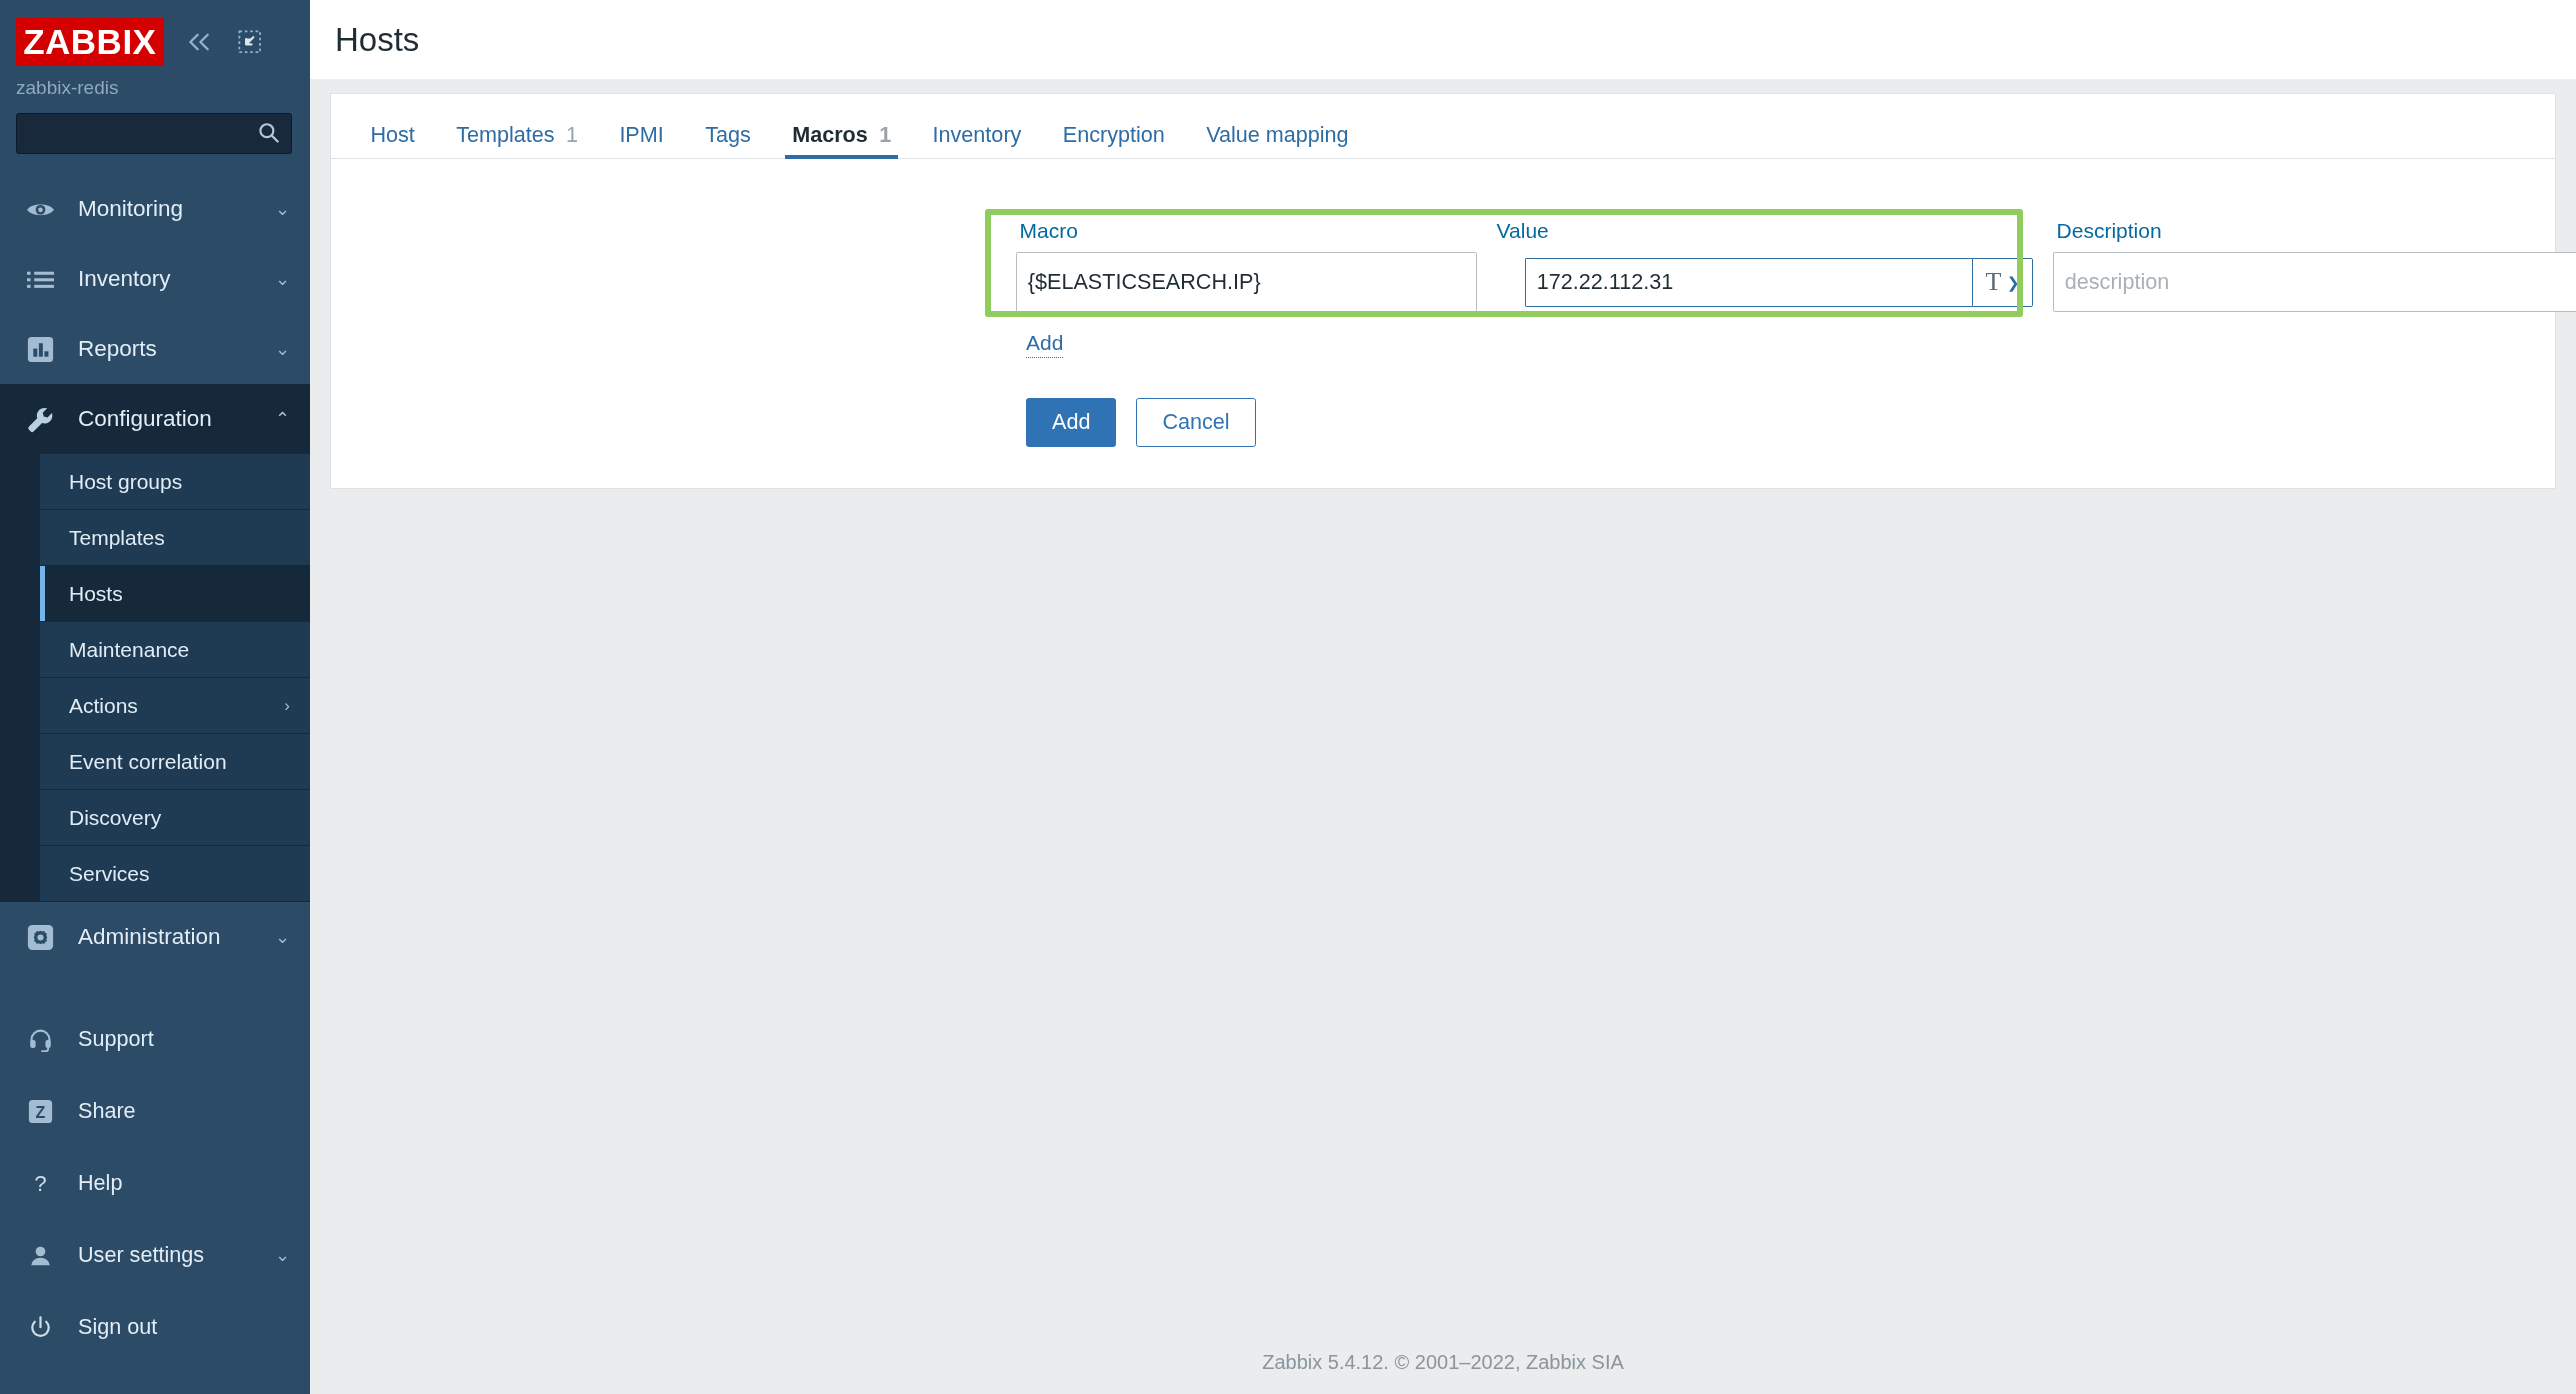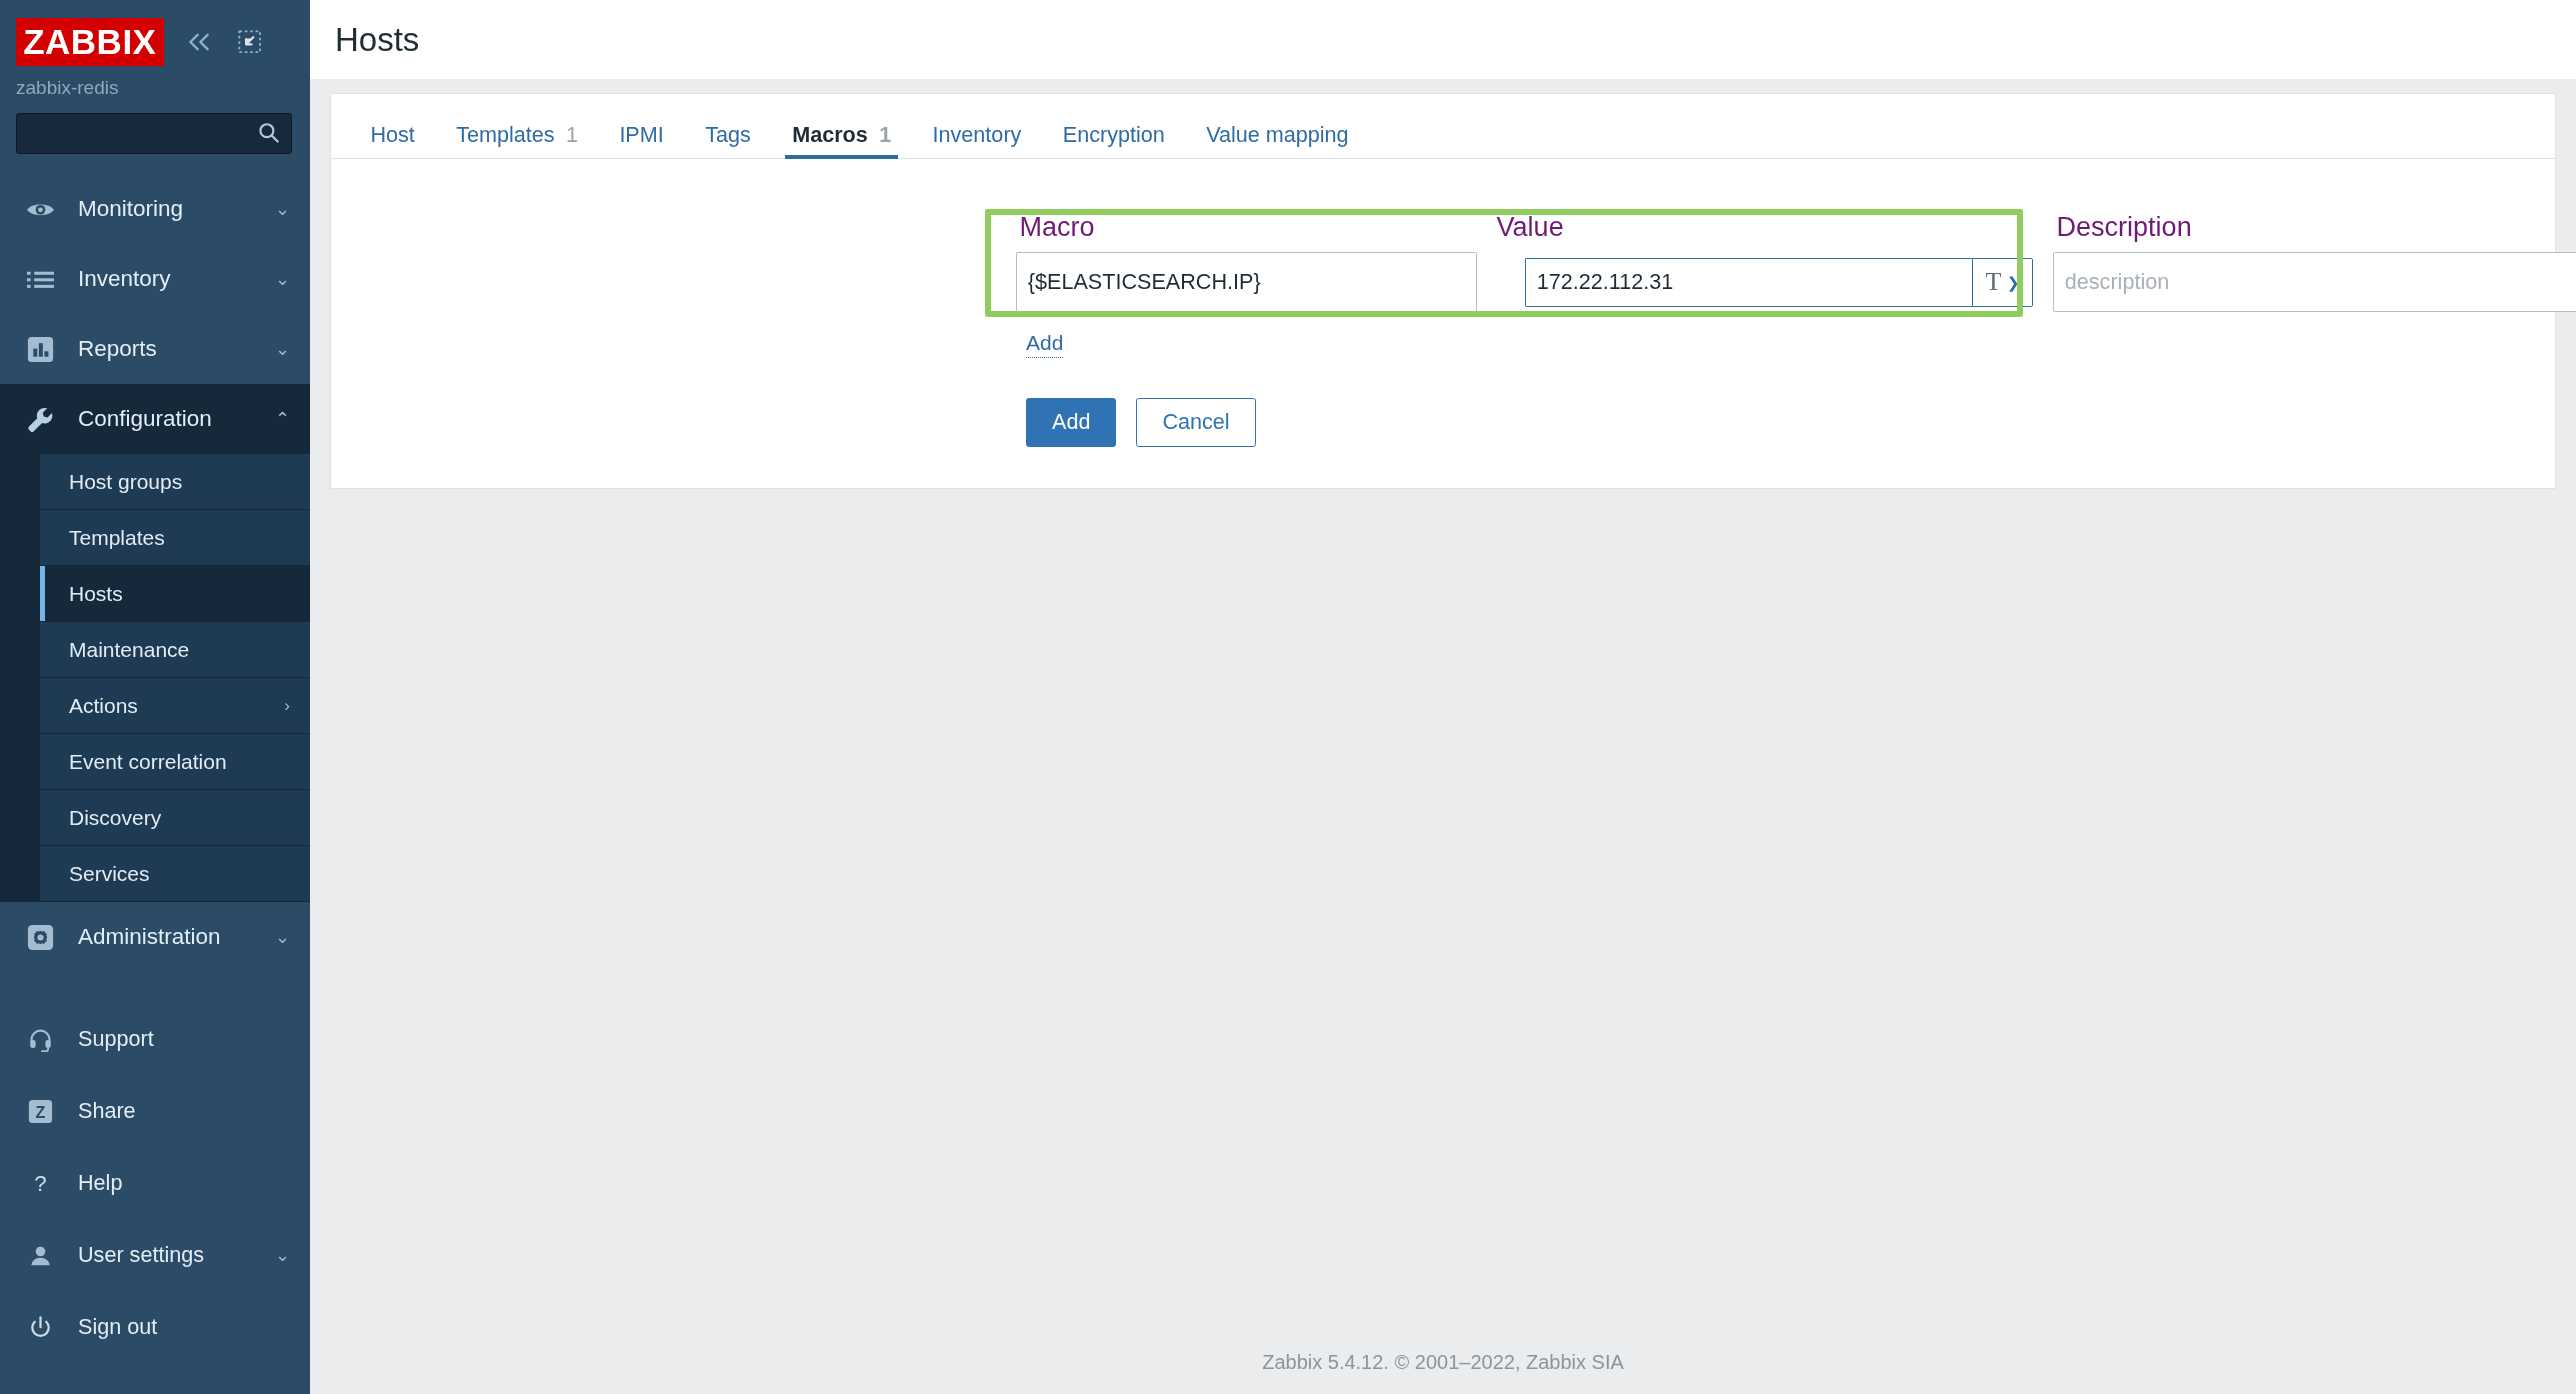--- a/index.html
+++ b/index.html
@@ -271,22 +271,22 @@
   .mrow-head {
     display: flex;
     align-items: flex-end;
     height: 36px;
   }
   .col-macro { width: 461px; min-width: 461px; margin-right: 16px; }
   .col-value { width: 540px; min-width: 540px; margin-right: 20px; }
   .col-desc  { width: 540px; min-width: 540px; margin-right: 14.4px; }
 
   .col-label {
-    font-size: 27px;
-    color: #701a75;
+    font-size: 21px;
+    color: #0369a1;
     padding-left: 3.6px;
   }
 
   .mrow-inputs {
     display: flex;
     align-items: center;
     margin-top: 9px;
   }
 
   .txt-input {

